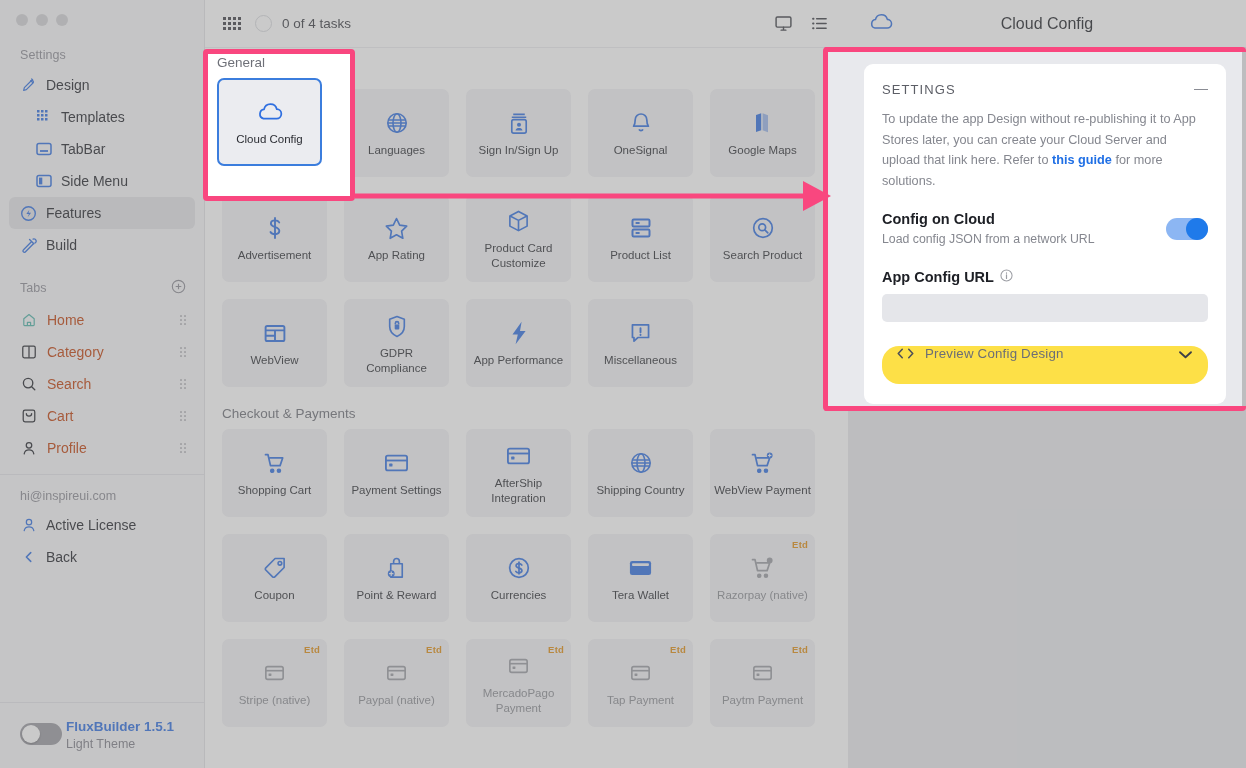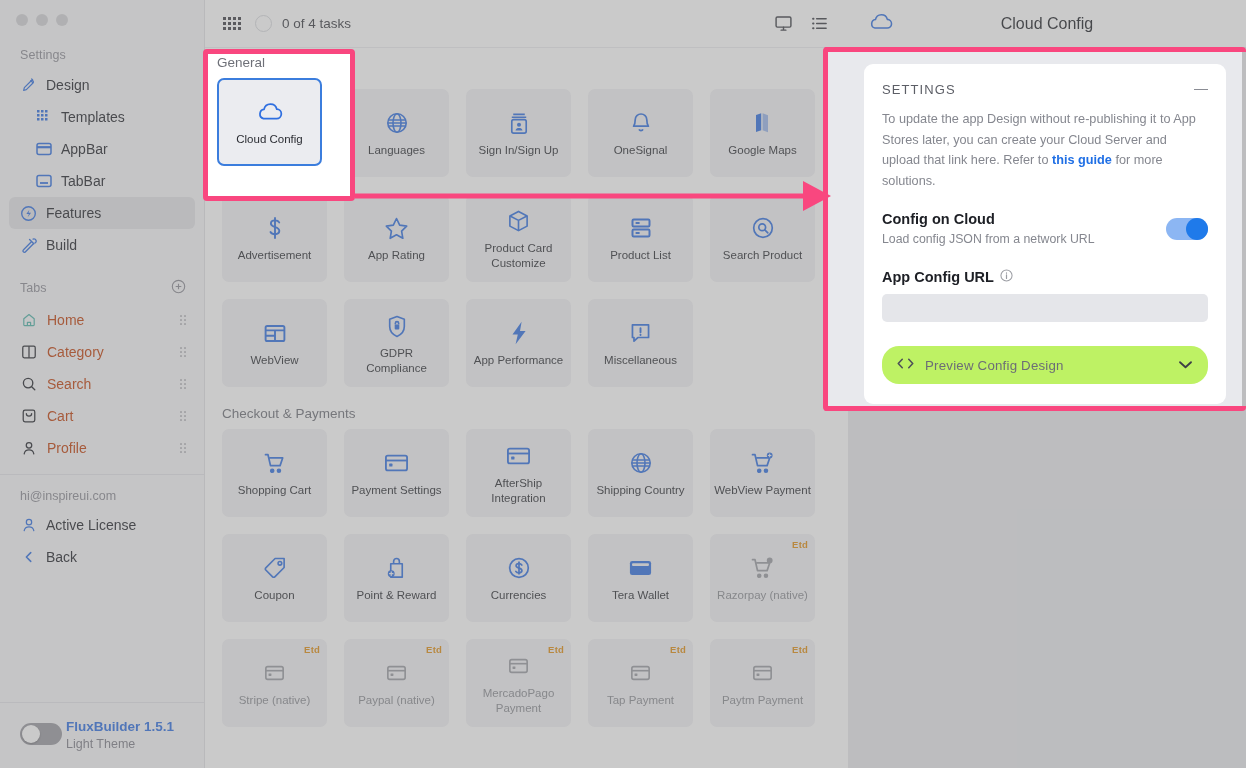--- a/index.html
+++ b/index.html
@@ -119,22 +119,22 @@
   .rt-t2 { font-size:12.3px; color:#85878f; line-height:1.45; margin-top:2px; }
   .sw-on { width:42px; height:22px; border-radius:11px; background:#8cb6f3; position:relative; flex:0 0 42px; cursor:pointer; }
   .sw-on i { position:absolute; right:0px; top:0px; width:22px; height:22px; border-radius:50%; background:#1f7aea; }
   .fld-label { display:flex; align-items:center; gap:6px; margin:20px 0 8px 0; }
   .fld-label .fl { font-size:14.5px; color:#1d1f25; font-weight:bold; }
   .inp {
     width:100%; height:28px; background:#e5e6ea; border:none; border-radius:5px;
     padding:0 10px; font-size:13px; font-family:"Liberation Sans",sans-serif; color:#2b2d33;
   }
   .preview-btn {
-    margin-top:24px; height:38px; background:#bef264; border-radius:17px;
-    display:flex; align-items:center; padding:0 14px; gap:10px; cursor:pointer;
+    margin-top:24px; height:38px; background:#fde047; border-radius:17px;
+    display:flex; align-items:flex-start; padding:0 14px; gap:10px; cursor:pointer;
   }
   .preview-btn .pb-txt { flex:1; font-size:13.3px; color:#6c6e76; letter-spacing:.2px; }
 
   
   .hl {
     position:absolute; border:5px solid #f9477f; border-radius:4px; z-index:70;
     pointer-events:none;
   }
   .hl-left { left:203px; top:49px; width:152px; height:152px; background:transparent; }
   .hl-left-inner {
@@ -185,40 +185,40 @@
               <rect x="8" y="4" width="2.5" height="2.5"></rect>
               <rect x="0" y="8" width="2.5" height="2.5"></rect>
               <rect x="4" y="8" width="2.5" height="2.5"></rect>
               <rect x="8" y="8" width="2.5" height="2.5"></rect>
             </g>
           </svg>
       </span>
       <span>Templates</span>
     </div>
 
-    <div class="sb-item sub">
-      <span class="sb-icon">
-        <svg width="16" height="14" viewBox="0 0 16 14" fill="none" stroke="#2f6fe0" stroke-width="1.5">
-            <rect x="1" y="1.5" width="14" height="11" rx="2"></rect>
-            <path d="M1 5.2h14" stroke-width="2.2"></path>
-          </svg>
-      </span>
-      <span>AppBar</span>
-    </div>
 
     <div class="sb-item sub">
       <span class="sb-icon">
         <svg width="16" height="14" viewBox="0 0 16 14" fill="none" stroke="#2f6fe0" stroke-width="1.5">
             <rect x="1" y="1.5" width="14" height="11" rx="2"></rect>
             <path d="M4 9h8" stroke-width="1.8"></path>
           </svg>
       </span>
       <span>TabBar</span>
     </div>
 
+    <div class="sb-item sub">
+      <span class="sb-icon">
+        <svg width="16" height="14" viewBox="0 0 16 14" fill="none" stroke="#2f6fe0" stroke-width="1.5">
+            <rect x="1" y="1.5" width="14" height="11" rx="2"></rect>
+            <rect x="3" y="3.6" width="3.3" height="6.8" fill="#2f6fe0" stroke="none"></rect>
+          </svg>
+      </span>
+      <span>Side Menu</span>
+    </div>
 
     <div class="sb-item active">
       <span class="sb-icon">
         <svg width="17" height="17" viewBox="0 0 20 20" fill="none" stroke="#2f6fe0" stroke-width="1.6">
             <circle cx="10" cy="10" r="8"></circle>
             <path d="M11 5.5L7.5 10.7h3L9 14.5l4-5.3h-3z" fill="#2f6fe0" stroke="none"></path>
           </svg>
       </span>
       <span>Features</span>
     </div>

